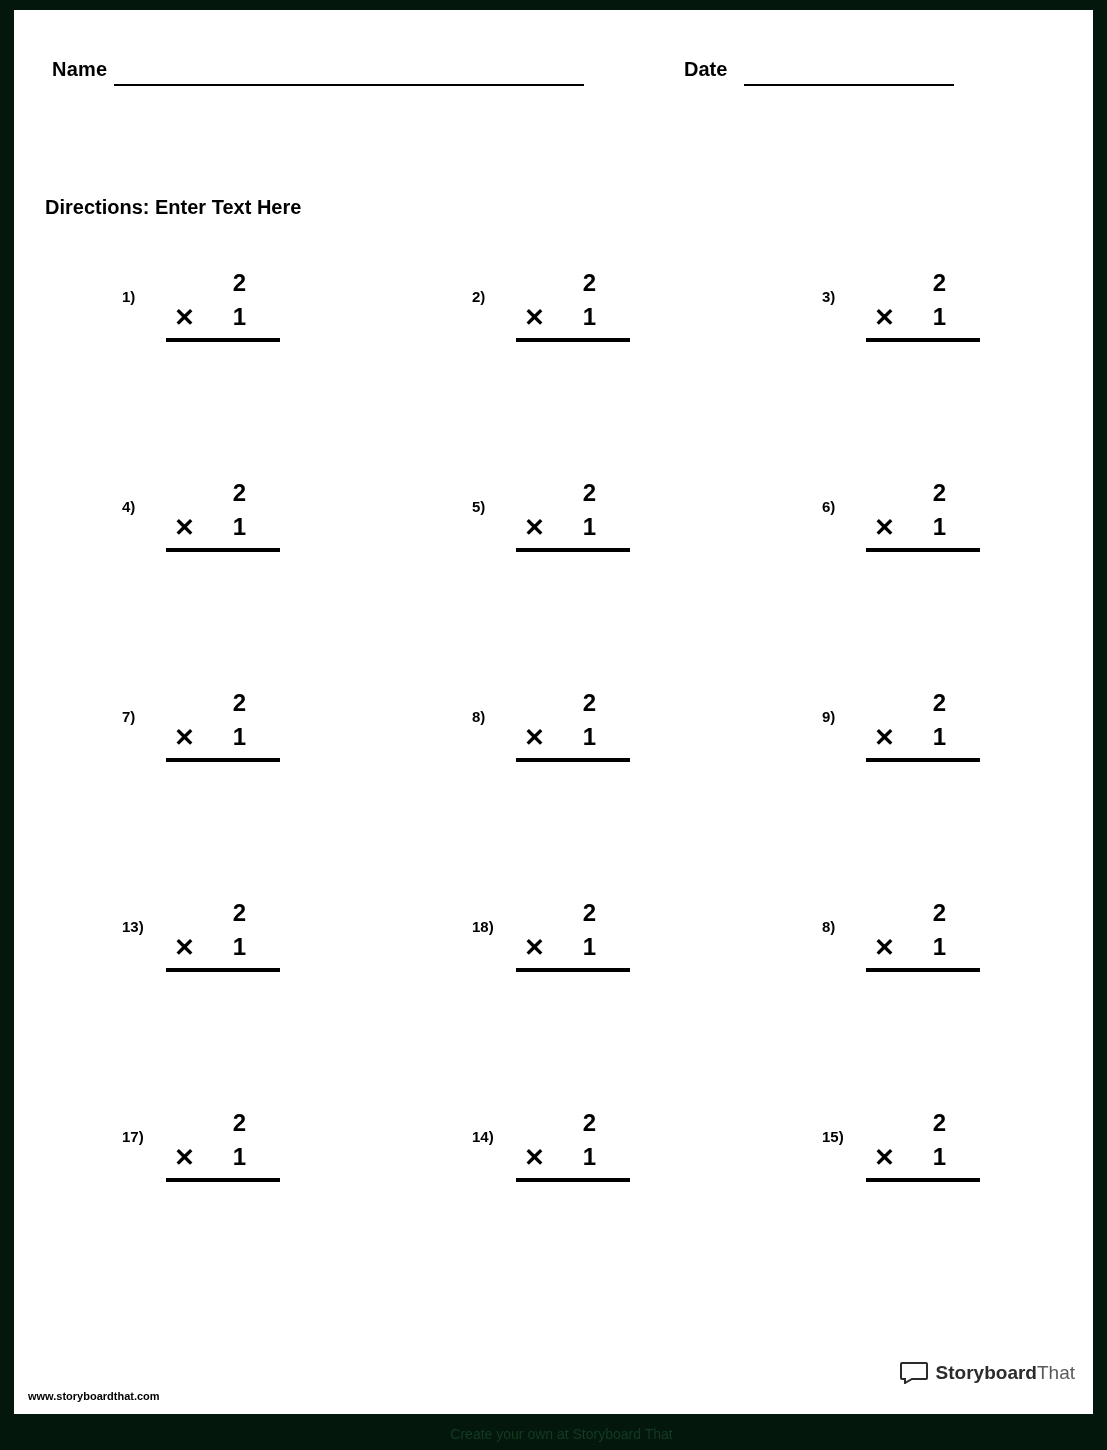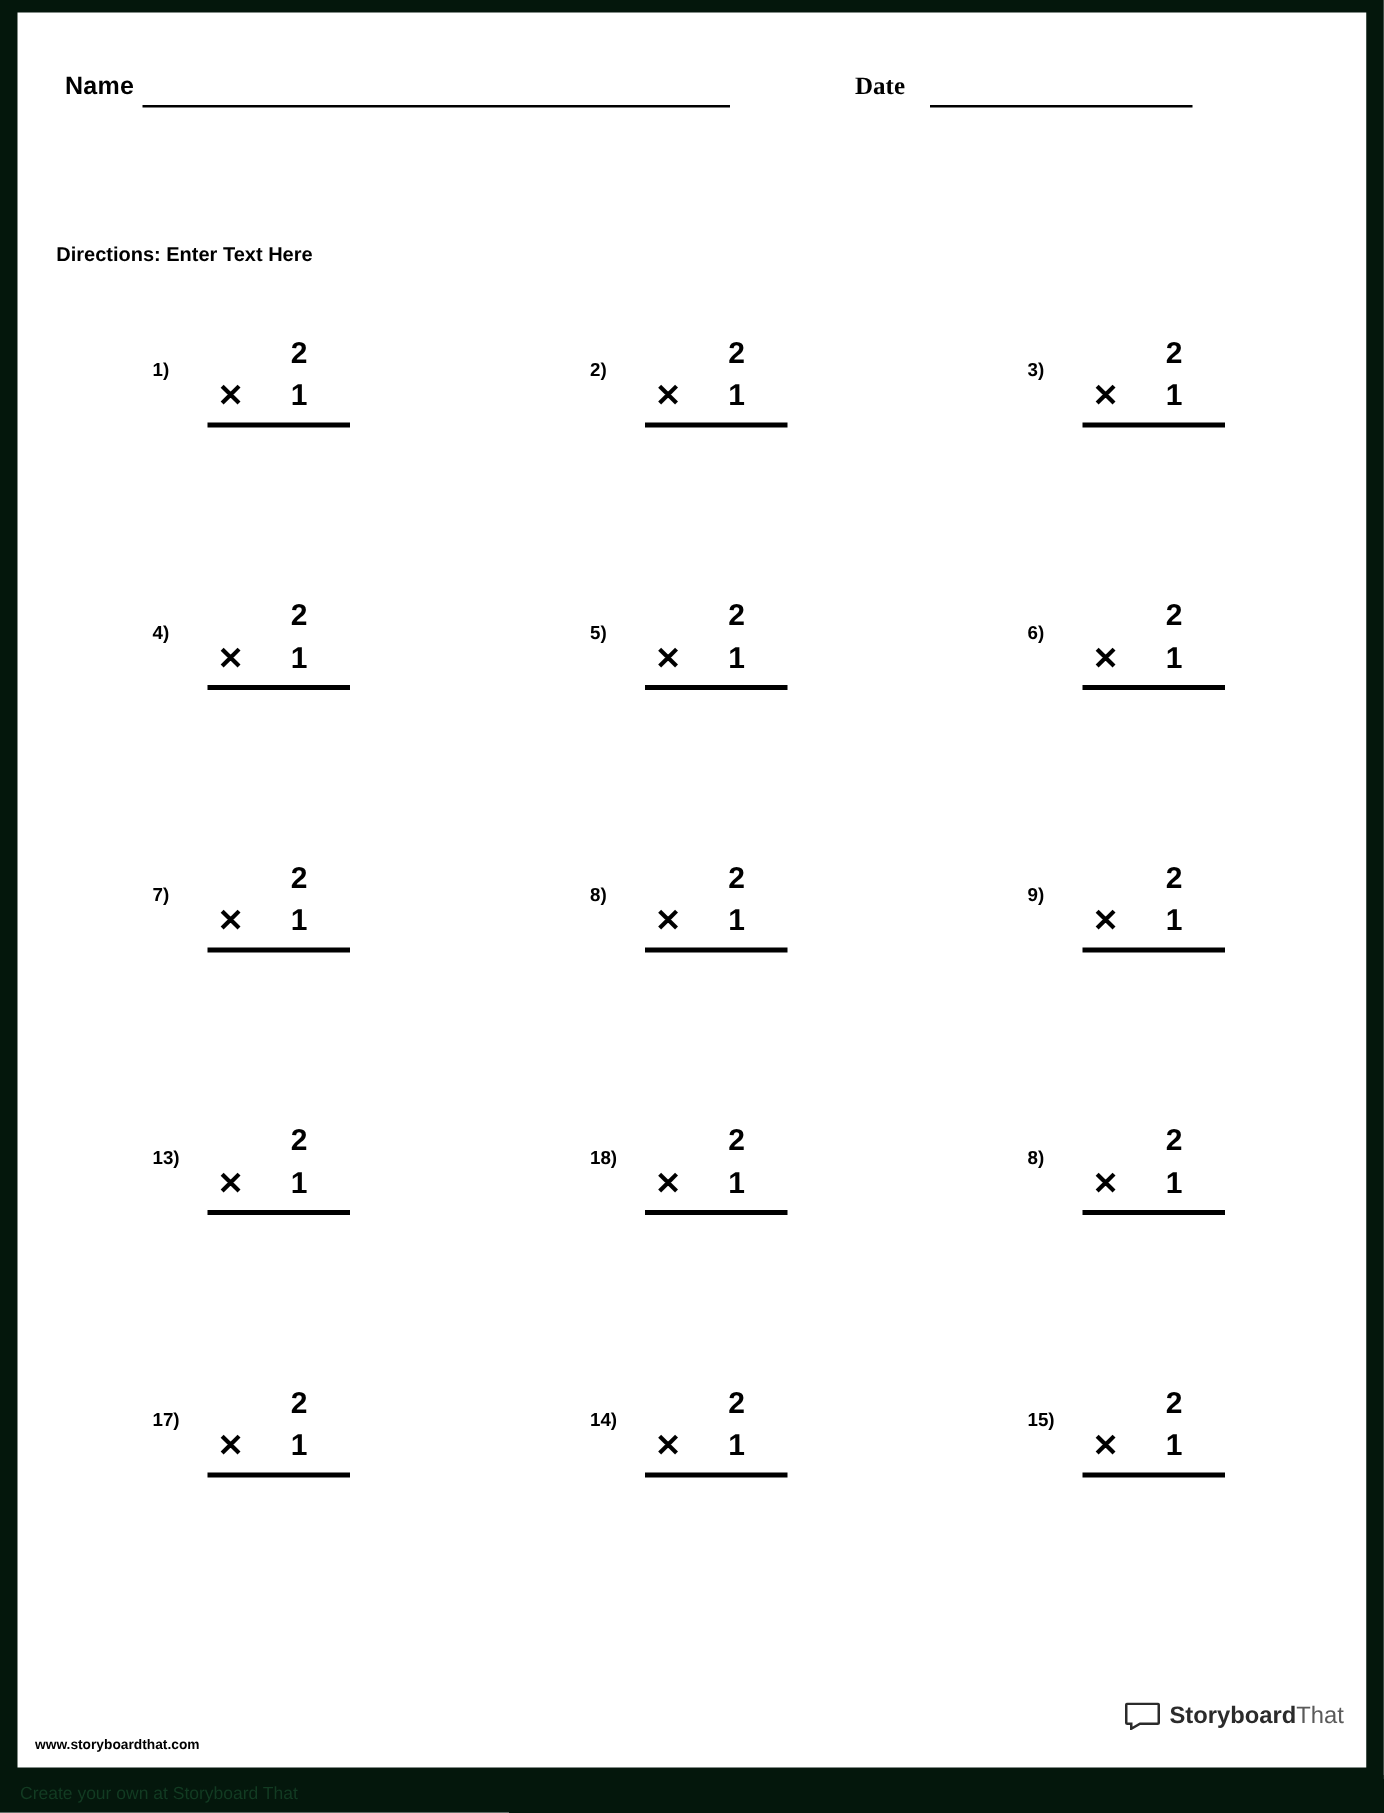--- a/index.html
+++ b/index.html
@@ -48,21 +48,20 @@
     width: 470px;
     border-bottom: 2px solid #000;
   }
   .date-label {
     position: absolute;
     left: 670px;
     top: 0;
     font-size: 20px;
     font-weight: bold;
     color: #000;
-    font-family: Liberation Serif, serif;
   }
   .date-line {
     position: absolute;
     left: 730px;
     top: 26px;
     width: 210px;
     border-bottom: 2px solid #000;
   }
   .worksheet-title {
     position: absolute;
@@ -72,21 +71,21 @@
     text-align: center;
     font-size: 35px;
     font-weight: bold;
     color: #000;
     letter-spacing: -0.2px;
   }
   .directions {
     position: absolute;
     left: 31px;
     top: 186px;
-    font-size: 16px;
+    font-size: 20px;
     font-weight: bold;
     color: #000;
   }
   
   .problems {
     position: absolute;
     left: 60px;
     top: 240px;
     width: 980px;
     display: grid;
@@ -186,20 +185,21 @@
     top: 1420px;
     width: 100%;
     height: 30px;
     background: #04170c;
     color: #123b22;
     font-size: 14px;
     padding-left: 16px;
     box-sizing: border-box;
     line-height: 28px;
     overflow: hidden;
+    text-align: center;
   }
 </style>
 </head>
 <body>
 
 <div class="page">
 
   <div class="header-row">
     <span class="name-label">Name</span>
     <span class="name-line"></span>

